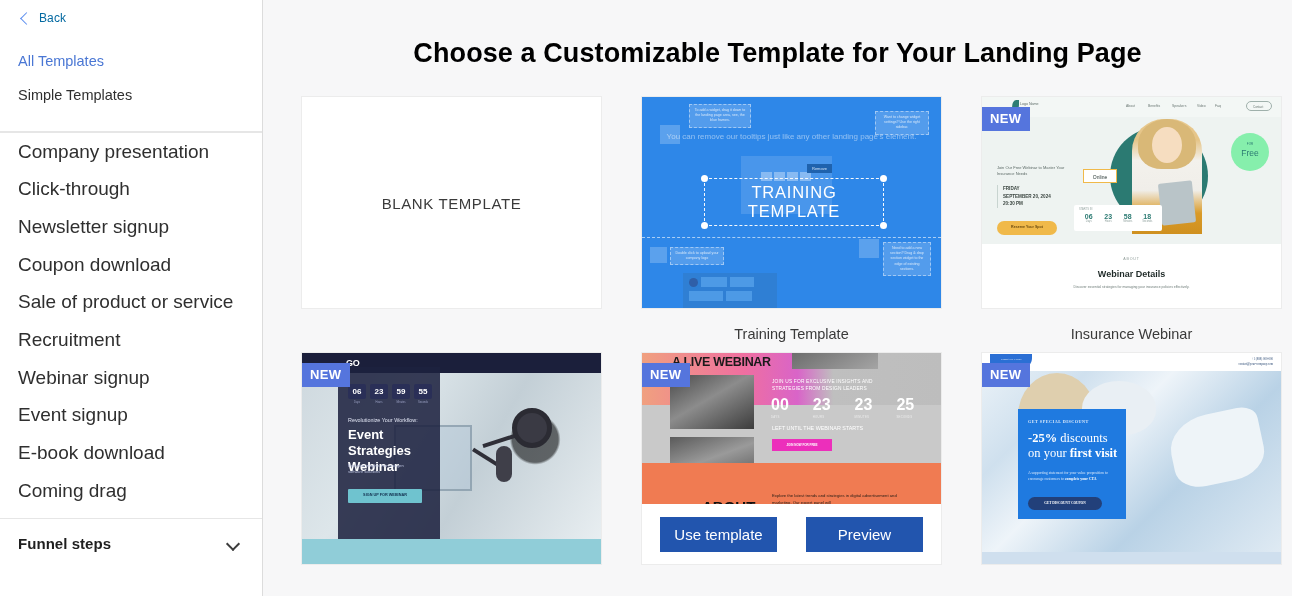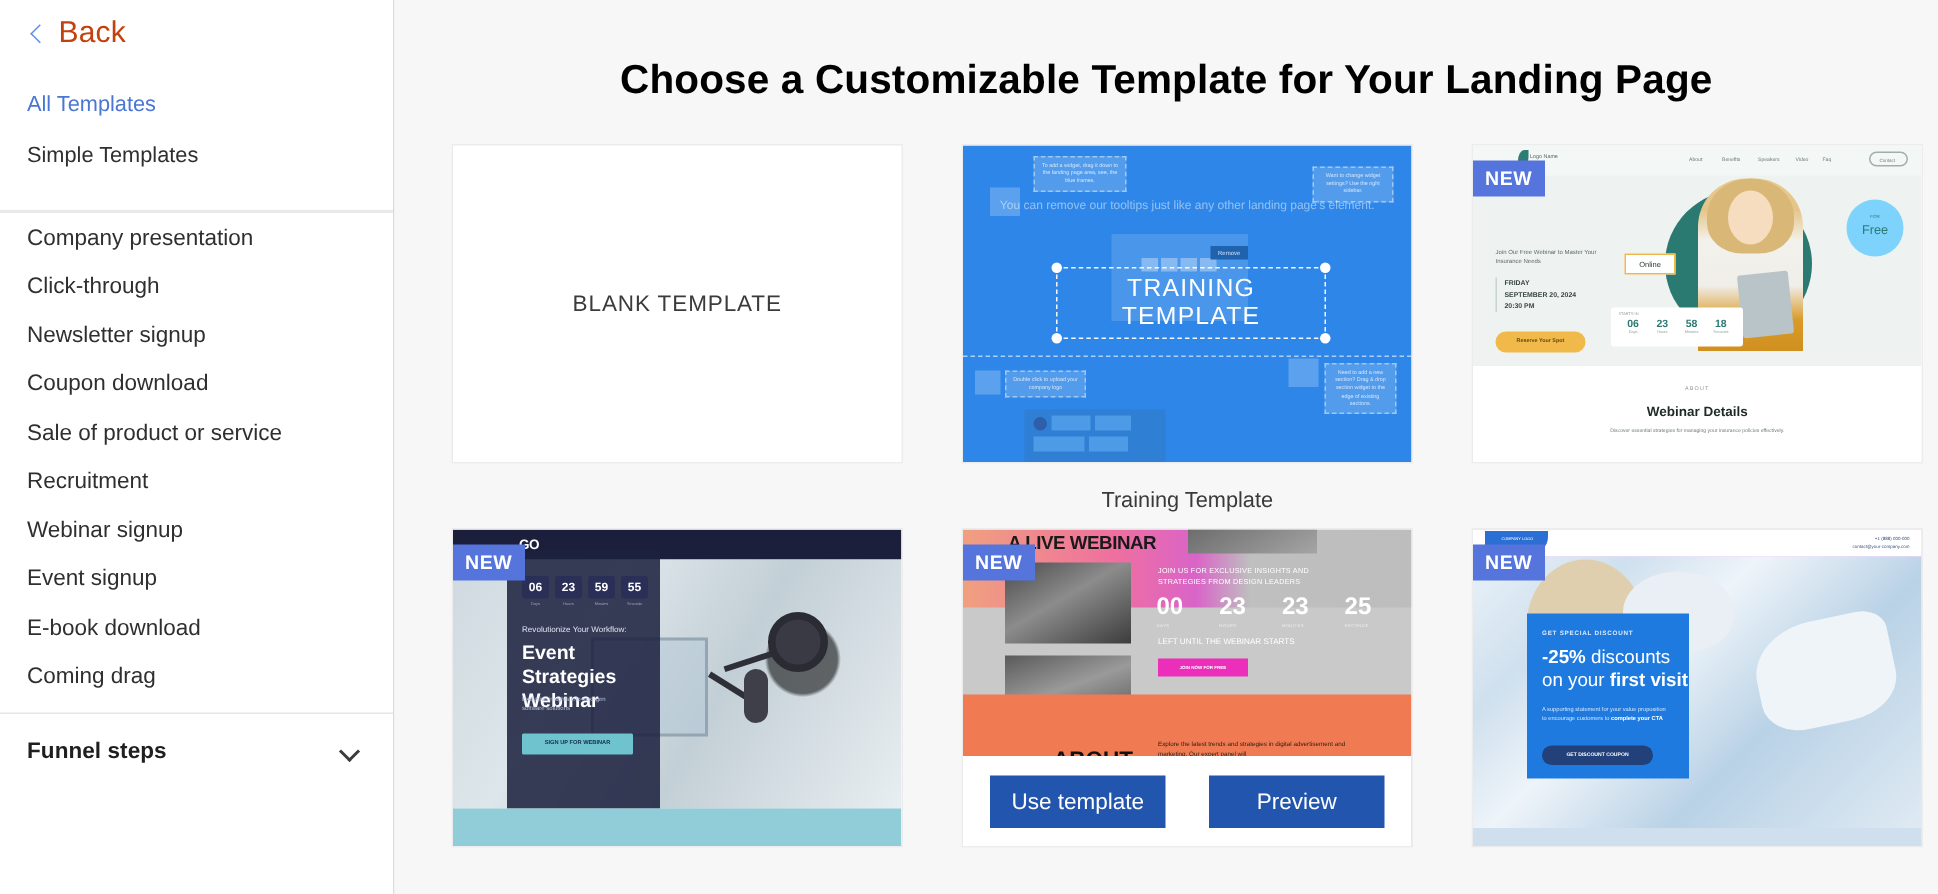--- a/index.html
+++ b/index.html
@@ -37,22 +37,22 @@
   .back-chevron::before {
     content: "";
     position: absolute;
     left: 3px; top: 1px;
     width: 8px; height: 8px;
     border-left: 1.6px solid #5b8def;
     border-bottom: 1.6px solid #5b8def;
     transform: rotate(45deg);
   }
   .back-label {
-    font-size: 20px;
-    color: #c2410c;
+    font-size: 12px;
+    color: #0369a1;
     letter-spacing: .1px;
   }
 
   .search-wrap {
     margin: 21px 18px 0 18px;
     height: 38px;
     border: 1px solid #d9d9d9;
     background: #fff;
     display: flex;
     align-items: center;
@@ -107,21 +107,21 @@
     width: 8px; height: 8px;
     border-right: 2px solid #3c3c3c;
     border-bottom: 2px solid #3c3c3c;
     transform: rotate(45deg);
   }
   .chev.up::before { transform: rotate(-135deg); top: 5px; }
 
   .group-items { padding-bottom: 6px; }
   .group-item {
     padding: 6.5px 18px;
-    font-size: 15px;
+    font-size: 19px;
     color: #2f2f2f;
     cursor: pointer;
     line-height: 1.3;
   }
 
   
   .main {
     flex: 1;
     height: 596px;
     background: #f7f7f8;
@@ -268,21 +268,21 @@
   .ins .cta { position:absolute; left:15px; top:124px; width:60px; height:14px; background:#f0b94a; border-radius:8px;}
   .ins .cta span { position:absolute; left:0; right:0; top:4px; text-align:center; font-size:3.6px; color:#6b4b10; font-weight:bold;}
   .ins .blob { position:absolute; left:128px; top:30px; width:98px; height:98px; border-radius:50%; background:#2b7a72;}
   .ins .person { position:absolute; left:150px; top:22px; width:70px; height:115px;
     background: linear-gradient(180deg,#e8c98f 0%, #e5c487 18%, #f3f1ec 36%, #f0eee9 62%, #d99a28 82%, #cf901f 100%);
     border-radius: 32px 32px 0 0;
   }
   .ins .hair { position:absolute; left:156px; top:22px; width:58px; height:50px; background:#d9b877; border-radius:50% 50% 40% 40%; }
   .ins .face { position:absolute; left:170px; top:30px; width:30px; height:36px; background:#f6ddc0; border-radius:50%; }
   .ins .clip { position:absolute; left:178px; top:85px; width:34px; height:42px; background:#b9c4c8; border-radius:2px; transform:rotate(-6deg);}
-  .ins .free { position:absolute; right:12px; top:36px; width:38px; height:38px; border-radius:50%; background:#7dd3fc;}
+  .ins .free { position:absolute; right:12px; top:36px; width:38px; height:38px; border-radius:50%; background:#86efac;}
   .ins .free b { position:absolute; left:0; right:0; top:15px; text-align:center; font-size:8.5px; color:#2b7a72; font-weight:normal;}
   .ins .free i { position:absolute; left:0; right:0; top:9px; text-align:center; font-size:3px; color:#2b7a72; font-style:normal;}
   .ins .online { position:absolute; left:101px; top:72px; width:34px; height:14px; background:#fff; border:.8px solid #f0b94a;}
   .ins .online span { position:absolute; left:0; right:0; top:4px; text-align:center; font-size:5px; color:#2b3a37;}
   .ins .counter { position:absolute; left:92px; top:108px; width:88px; height:26px; background:#fff; border-radius:2px;}
   .ins .counter .lbl { position:absolute; left:5px; top:3px; font-size:2.6px; color:#93a3a0; }
   .ins .counter .cells { position:absolute; left:5px; top:8px; right:5px; display:flex; justify-content:space-between;}
   .ins .counter .cell { text-align:center; width:20px;}
   .ins .counter .cell b { display:block; font-size:7px; color:#2b7a72;}
   .ins .counter .cell i { display:block; font-size:2.6px; color:#93a3a0; font-style:normal;}
@@ -345,21 +345,21 @@
     background:#fff; display:flex; align-items:center; justify-content:center; gap:29px;
     z-index: 12;
   }
   .hover-btn {
     background:#2255ae; color:#fff; border:none;
     font-family:"Liberation Sans", sans-serif;
     font-size:15px; height:35px; width:117px; cursor:pointer;
   }
 
   
-  .dent { position:absolute; inset:0; background:#f0abfc; overflow:hidden;}
+  .dent { position:absolute; inset:0; background:#fef9c3; overflow:hidden;font-family:Liberation Serif, serif;}
   .dent .nav { position:absolute; left:0; right:0; top:0; height:18px; background:#fff;}
   .dent .logo { position:absolute; left:8px; top:1px; width:42px; height:15px; background:#2b6fd4; border-radius:0 0 11px 0;}
   .dent .logo span { position:absolute; left:11px; top:4px; font-size:2.6px; color:#fff; line-height:1.3;}
   .dent .phone { position:absolute; right:8px; top:4px; font-size:3px; color:#35527a; text-align:right; line-height:1.6;}
   .dent .img { position:absolute; left:0; right:0; top:18px; bottom:12px;
      background: linear-gradient(135deg,#e9f1f7 0%, #cfe0ee 22%, #eef4f9 40%, #b9d2e6 65%, #dfeaf3 100%);
   }
   .dent .glove { position:absolute; right:18px; top:60px; width:92px; height:70px; background:#eef4f8; border-radius:46% 20% 38% 30%; transform:rotate(-12deg);}
   .dent .mask { position:absolute; left:100px; top:28px; width:74px; height:54px; background:#e9eff4; border-radius:50% 50% 45% 45%;}
   .dent .hair { position:absolute; left:36px; top:20px; width:78px; height:86px; background:#dfcfae; border-radius:50% 50% 30% 40%;}
@@ -528,20 +528,21 @@
                     <i>Seconds</i>
                   </div>
               </div>
             </div>
             <div class="white"></div>
             <div class="about">ABOUT</div>
             <div class="det">Webinar Details</div>
             <div class="detsub">Discover essential strategies for managing your insurance policies effectively.</div>
           </div>
         </div>
+        <div class="card-label">Insurance Webinar</div>
       </div>
 
       <div class="card-cell">
         <div class="thumb">
           <div class="badge-new">NEW</div>
           <div class="saas">
             <div class="topbar">
                 <b>GO</b>
               </div>
             <div class="photo"></div>

